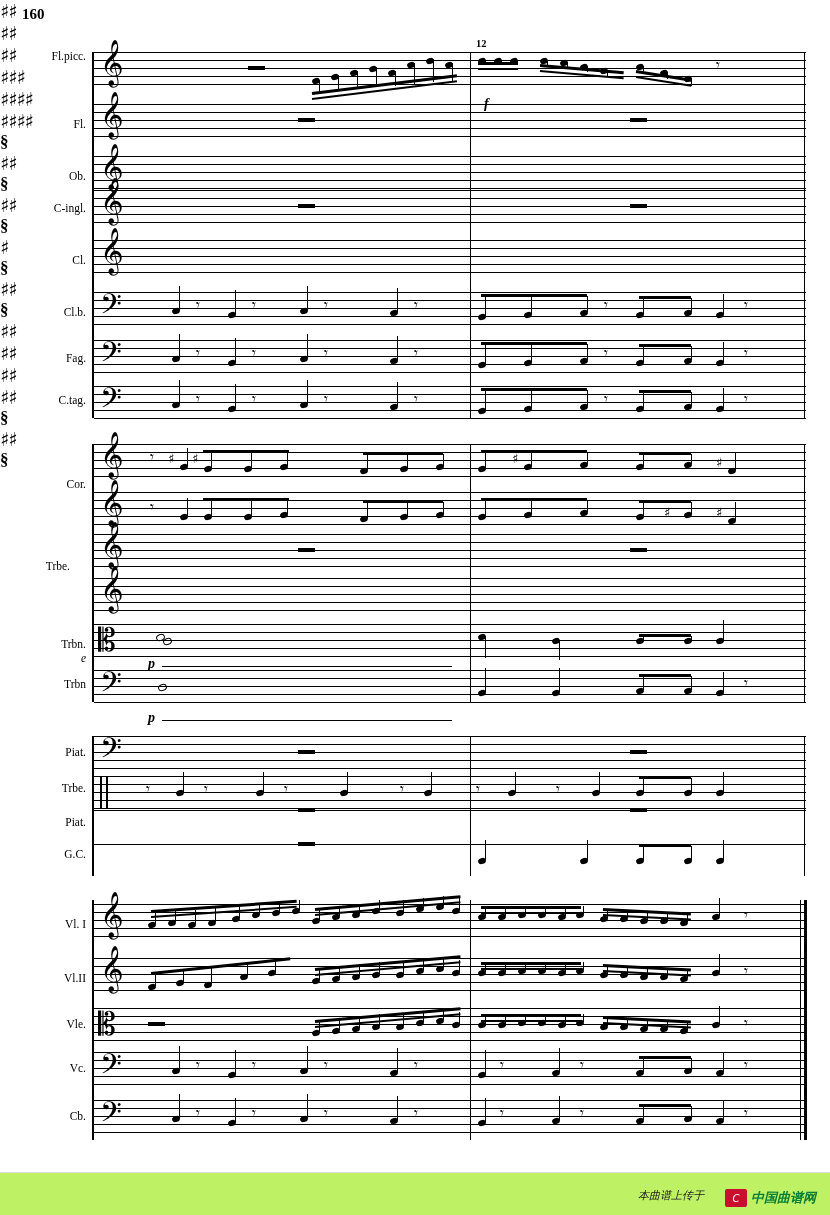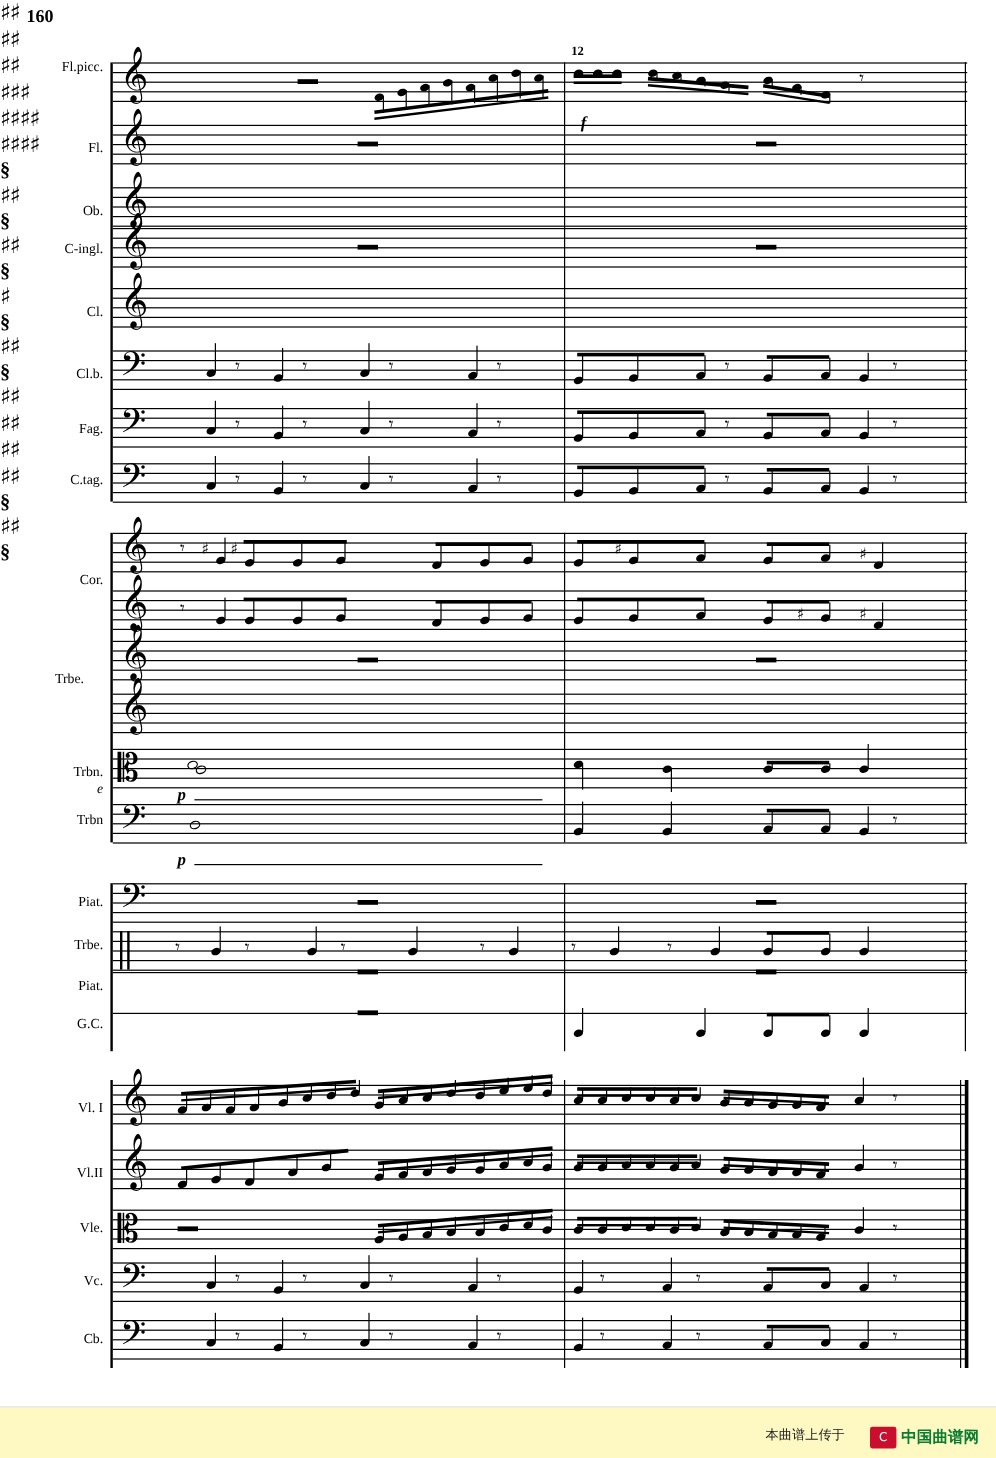--- a/index.html
+++ b/index.html
@@ -40,21 +40,21 @@
   .stem{position:absolute;width:1.3px;background:#000;}
   .beam{position:absolute;height:3px;background:#000;}
   .beam.thin{height:2px;}
   .rest8{position:absolute;font-family:"DejaVu Sans",sans-serif;font-size:15px;line-height:1;}
   .dyn{position:absolute;font-family:"Liberation Serif",serif;font-style:italic;font-weight:bold;font-size:14px;}
   .hairpin{position:absolute;height:1px;background:#000;}
   .measure-num{position:absolute;font-size:10.5px;font-weight:bold;font-family:"Liberation Serif",serif;}
   .accidental{position:absolute;font-family:"DejaVu Sans",sans-serif;font-size:13px;line-height:1;}
 
   
-  .footer{position:absolute;left:0;bottom:0;width:830px;height:42px;background:#fef9c3;}
+  .footer{position:absolute;left:0;bottom:0;width:830px;height:42px;background:#bef264;font-style:italic;}
   .footer-text{position:absolute;right:126px;bottom:12px;font-size:11px;font-family:"DejaVu Sans",sans-serif;color:#222;}
   .footer-logo{position:absolute;right:14px;bottom:8px;display:flex;align-items:center;gap:4px;}
   .footer-logo .mark{width:22px;height:18px;background:#c8102e;border-radius:2px;color:#fff;font-size:10px;display:flex;align-items:center;justify-content:center;font-family:"DejaVu Sans",sans-serif;}
   .footer-logo .lg{font-size:13px;color:#0a7d32;font-family:"DejaVu Sans",sans-serif;font-weight:bold;}
   .footer-rule{position:absolute;left:0;bottom:42px;width:830px;height:1px;background:#ddd;}
 </style>
 </head>
 <body>
 
 <div class="page">

